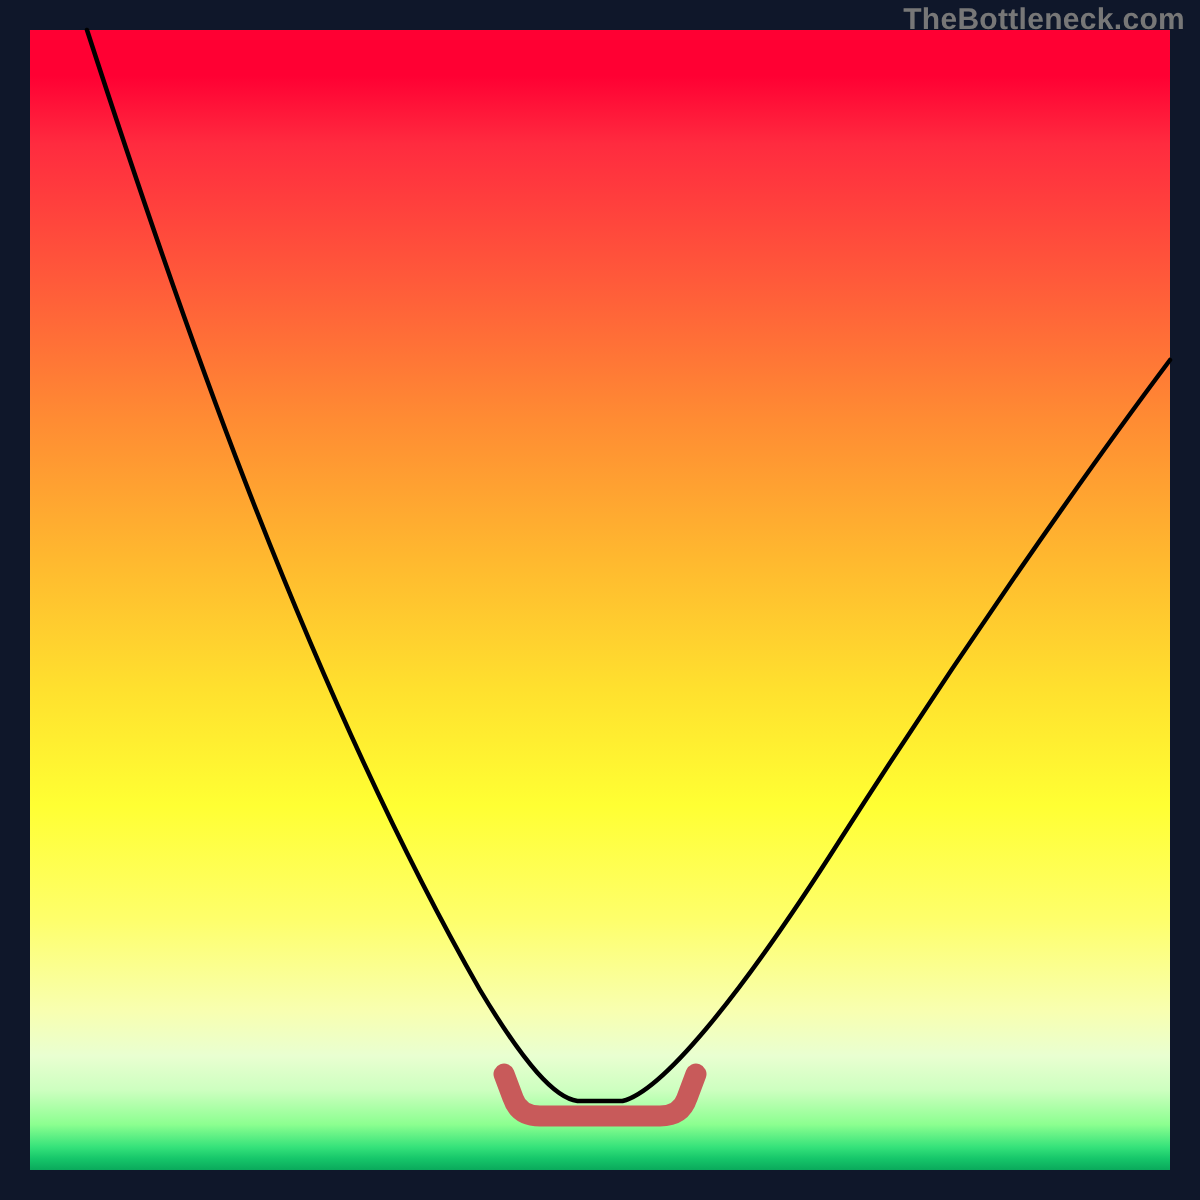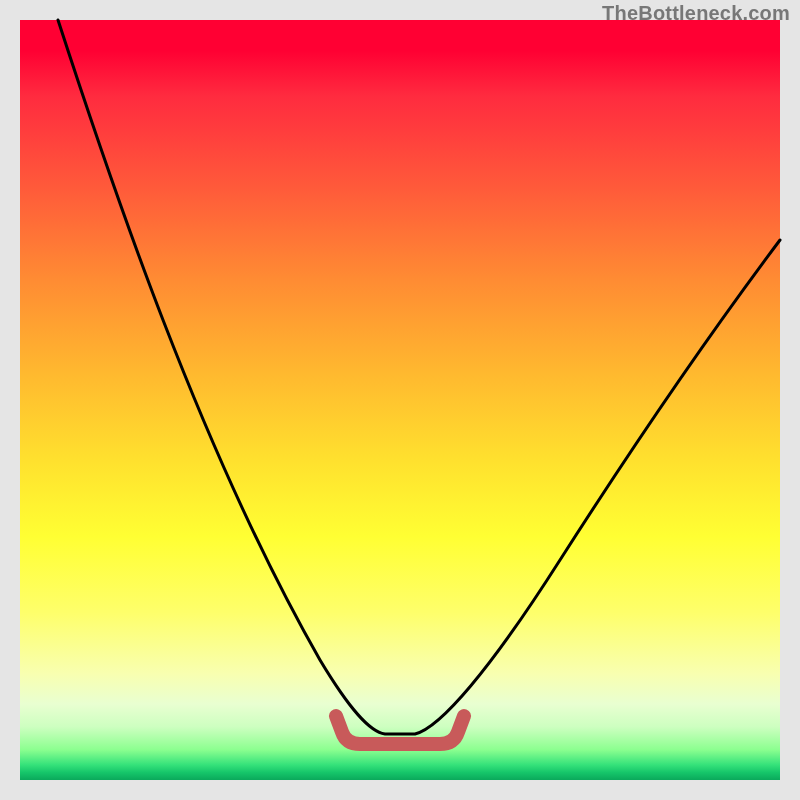--- a/index.html
+++ b/index.html
@@ -10,21 +10,21 @@
     background: #000;
     overflow: hidden;
     font-family: Arial, Helvetica, sans-serif;
   }
   .frame {
     position: absolute;
     left: 0;
     top: 0;
     width: 800px;
     height: 800px;
-    background: #e5e5e5;
+    background: #0f172a;
   }
   .plot {
     position: absolute;
     left: 20px;
     top: 20px;
     width: 760px;
     height: 760px;
     
     background: linear-gradient(to bottom,
       #ff0033 0%,

